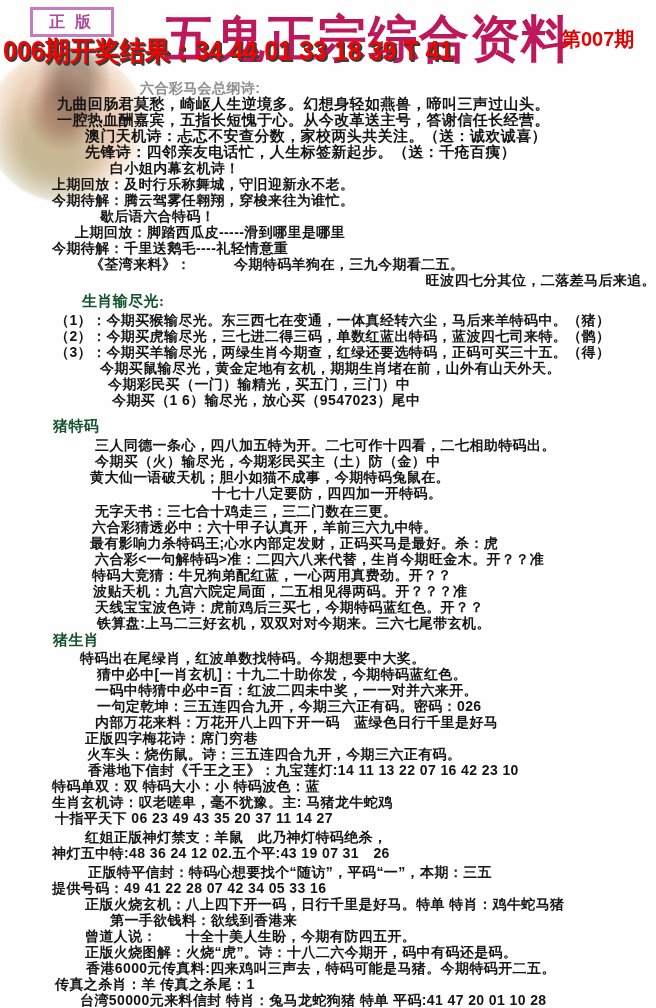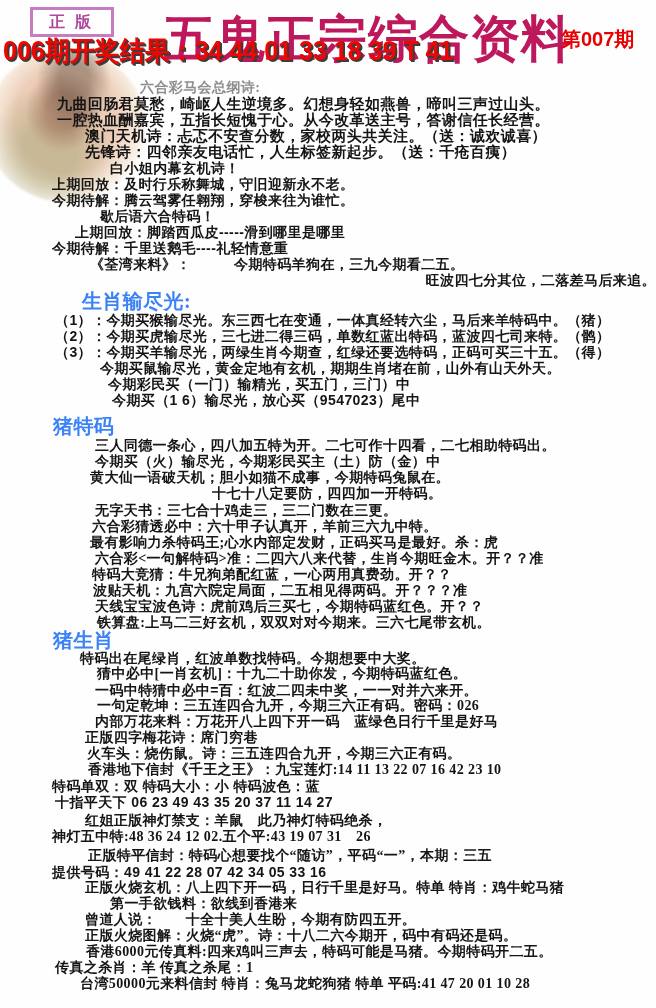--- a/index.html
+++ b/index.html
@@ -41,23 +41,23 @@
     filter:blur(1px);
   }
 
   
   #body-lines{position:absolute;left:0;top:80px;width:656px;z-index:2;}
   .ln{
     white-space:nowrap;height:16px;line-height:16px;overflow:visible;
     font-size:14px;font-weight:700;color:#151515;letter-spacing:.4px;
   }
   .fs15{font-size:15px;}
-  .serif{font-family:Liberation Serif, serif;}
+  .serif{font-family:Liberation Sans, sans-serif;}
   .gray{color:#8e8e8e;}
-  .red{color:#3b82f6;font-family:"Liberation Serif","DejaVu Serif",serif;font-size:20px;}
+  .red{color:#14532d;font-family:"Liberation Serif","DejaVu Serif",serif;font-size:15px;}
 </style>
 </head>
 <body>
 
 <div id="page">
   <div class="portrait"></div>
   <div class="badge">正版</div>
   <div class="title">五鬼正宗综合资料</div>
   <div class="issue">第007期</div>
   <div class="result">006期开奖结果：34 44 01 33 18 39 T 41</div>
@@ -98,20 +98,21 @@
       <div class="ln red" style="padding-left: 53px; margin-top: 1px;">猪生肖</div>
       <div class="ln" style="padding-left: 80px; margin-top: 2px;">特码出在尾绿肖，红波单数找特码。今期想要中大奖。</div>
       <div class="ln serif" style="padding-left: 97px;">猜中必中[一肖玄机]：十九二十助你发，今期特码蓝红色。</div>
       <div class="ln" style="padding-left: 95px;">一码中特猜中必中=百：红波二四未中奖，一一对并六来开。</div>
       <div class="ln serif" style="padding-left: 97px;">一句定乾坤：三五连四合九开，今期三六正有码。密码：026</div>
       <div class="ln serif" style="padding-left: 95px;">内部万花来料：万花开八上四下开一码　蓝绿色日行千里是好马</div>
       <div class="ln serif" style="padding-left: 85px;">正版四字梅花诗：席门穷巷</div>
       <div class="ln serif" style="padding-left: 87px;">火车头：烧伤鼠。诗：三五连四合九开，今期三六正有码。</div>
       <div class="ln serif" style="padding-left: 88px;">香港地下信封《千王之王》：九宝莲灯:14 11 13 22 07 16 42 23 10</div>
       <div class="ln" style="padding-left: 52px;">特码单双：双 特码大小：小 特码波色：蓝</div>
+      <div class="ln serif" style="padding-left: 52px;">生肖玄机诗：叹老嗟卑，毫不犹豫。主: 马猪龙牛蛇鸡</div>
       <div class="ln" style="padding-left: 55px;">十指平天下 06 23 49 43 35 20 37 11 14 27</div>
       <div class="ln serif" style="padding-left: 85px; margin-top: 3px;">红姐正版神灯禁支：羊鼠　此乃神灯特码绝杀，</div>
       <div class="ln serif" style="padding-left: 52px;">神灯五中特:48 36 24 12 02.五个平:43 19 07 31　26</div>
       <div class="ln serif" style="padding-left: 88px; margin-top: 3px;">正版特平信封：特码心想要找个“随访”，平码“一”，本期：三五</div>
       <div class="ln" style="padding-left: 52px;">提供号码：49 41 22 28 07 42 34 05 33 16</div>
       <div class="ln serif" style="padding-left: 85px;">正版火烧玄机：八上四下开一码，日行千里是好马。特单 特肖：鸡牛蛇马猪</div>
       <div class="ln serif" style="padding-left: 110px;">第一手欲钱料：欲线到香港来</div>
       <div class="ln serif" style="padding-left: 85px;">曾道人说：　　十全十美人生盼，今期有防四五开。</div>
       <div class="ln serif" style="padding-left: 85px;">正版火烧图解：火烧“虎”。诗：十八二六今期开，码中有码还是码。</div>
       <div class="ln serif" style="padding-left: 86px;">香港6000元传真料:四来鸡叫三声去，特码可能是马猪。今期特码开二五。</div>

